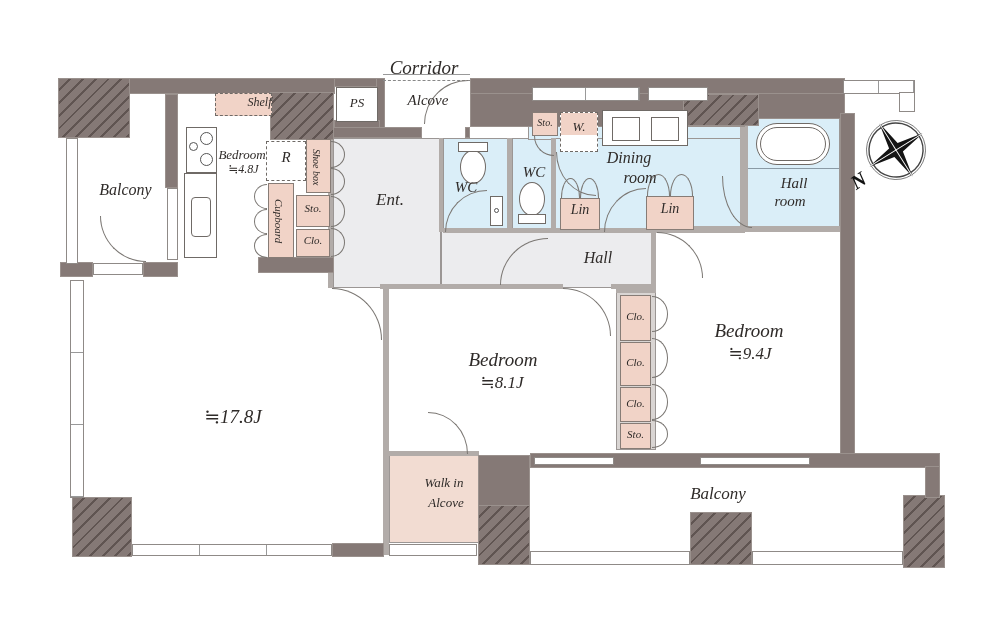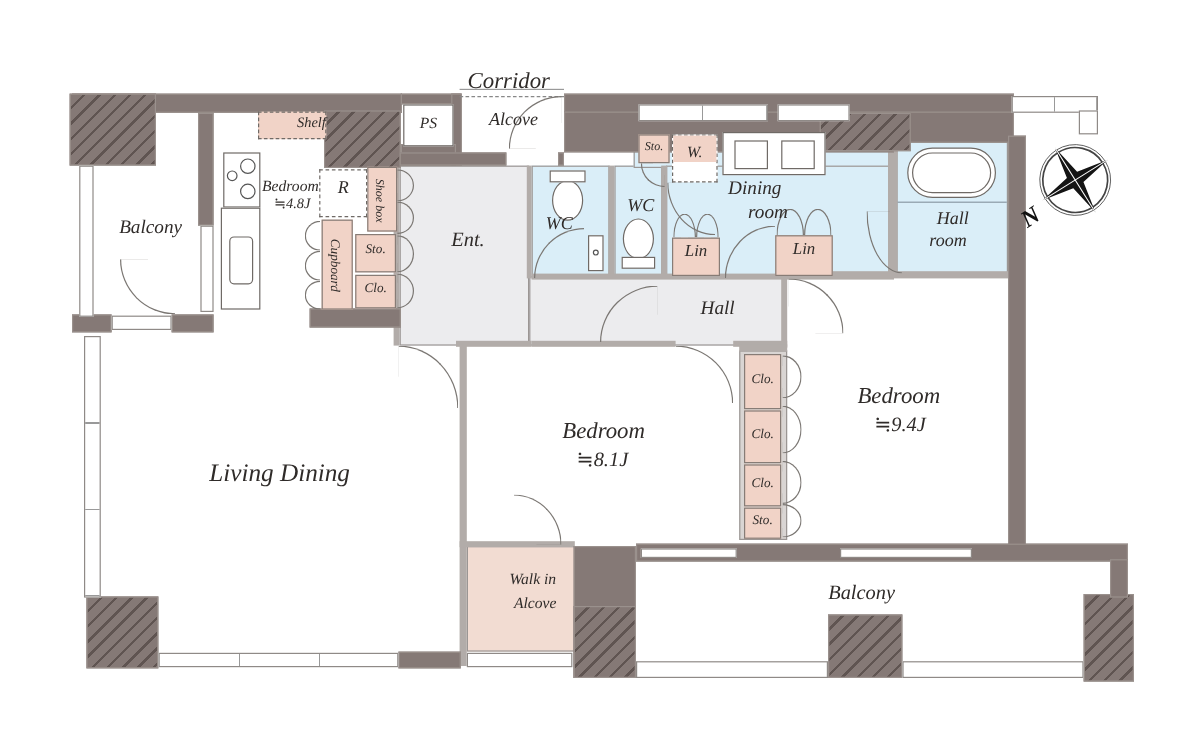--- a/index.html
+++ b/index.html
@@ -190,21 +190,21 @@
   <div class="lbl" style="left:532px;top:118px;width:26px;font-size:10px">Sto.</div>
   <div class="lbl" style="left:562px;top:120px;width:34px;font-size:13px">W.</div>
   <div class="lbl" style="left:586px;top:150px;width:86px;font-size:16px">Dining</div>
   <div class="lbl" style="left:600px;top:170px;width:80px;font-size:16px">room</div>
   <div class="lbl" style="left:560px;top:203px;width:40px;font-size:14px">Lin</div>
   <div class="lbl" style="left:646px;top:202px;width:48px;font-size:14px">Lin</div>
   <div class="lbl" style="left:758px;top:176px;width:72px;font-size:15px">Hall</div>
   <div class="lbl" style="left:754px;top:194px;width:72px;font-size:15px">room</div>
   <div class="lbl" style="left:568px;top:250px;width:60px;font-size:16px">Hall</div>
   <div class="lbl" style="left:88px;top:182px;width:75px;font-size:16px">Balcony</div>
-  <div class="lbl" style="left:160px;top:383px;width:146px;font-size:21px">Living Dining</div>
+  <div class="lbl" style="left:168px;top:407px;width:130px;font-size:19px">≒17.8J</div>
   <div class="lbl" style="left:448px;top:350px;width:110px;font-size:19px">Bedroom</div>
   <div class="lbl" style="left:452px;top:374px;width:100px;font-size:17px">≒8.1J</div>
   <div class="lbl" style="left:694px;top:321px;width:110px;font-size:19px">Bedroom</div>
   <div class="lbl" style="left:700px;top:345px;width:100px;font-size:17px">≒9.4J</div>
   <div class="lbl" style="left:620px;top:311px;width:31px;font-size:11px">Clo.</div>
   <div class="lbl" style="left:620px;top:357px;width:31px;font-size:11px">Clo.</div>
   <div class="lbl" style="left:620px;top:398px;width:31px;font-size:11px">Clo.</div>
   <div class="lbl" style="left:620px;top:429px;width:31px;font-size:11px">Sto.</div>
   <div class="lbl" style="left:404px;top:476px;width:80px;font-size:13px">Walk in</div>
   <div class="lbl" style="left:406px;top:496px;width:80px;font-size:13px">Alcove</div>

